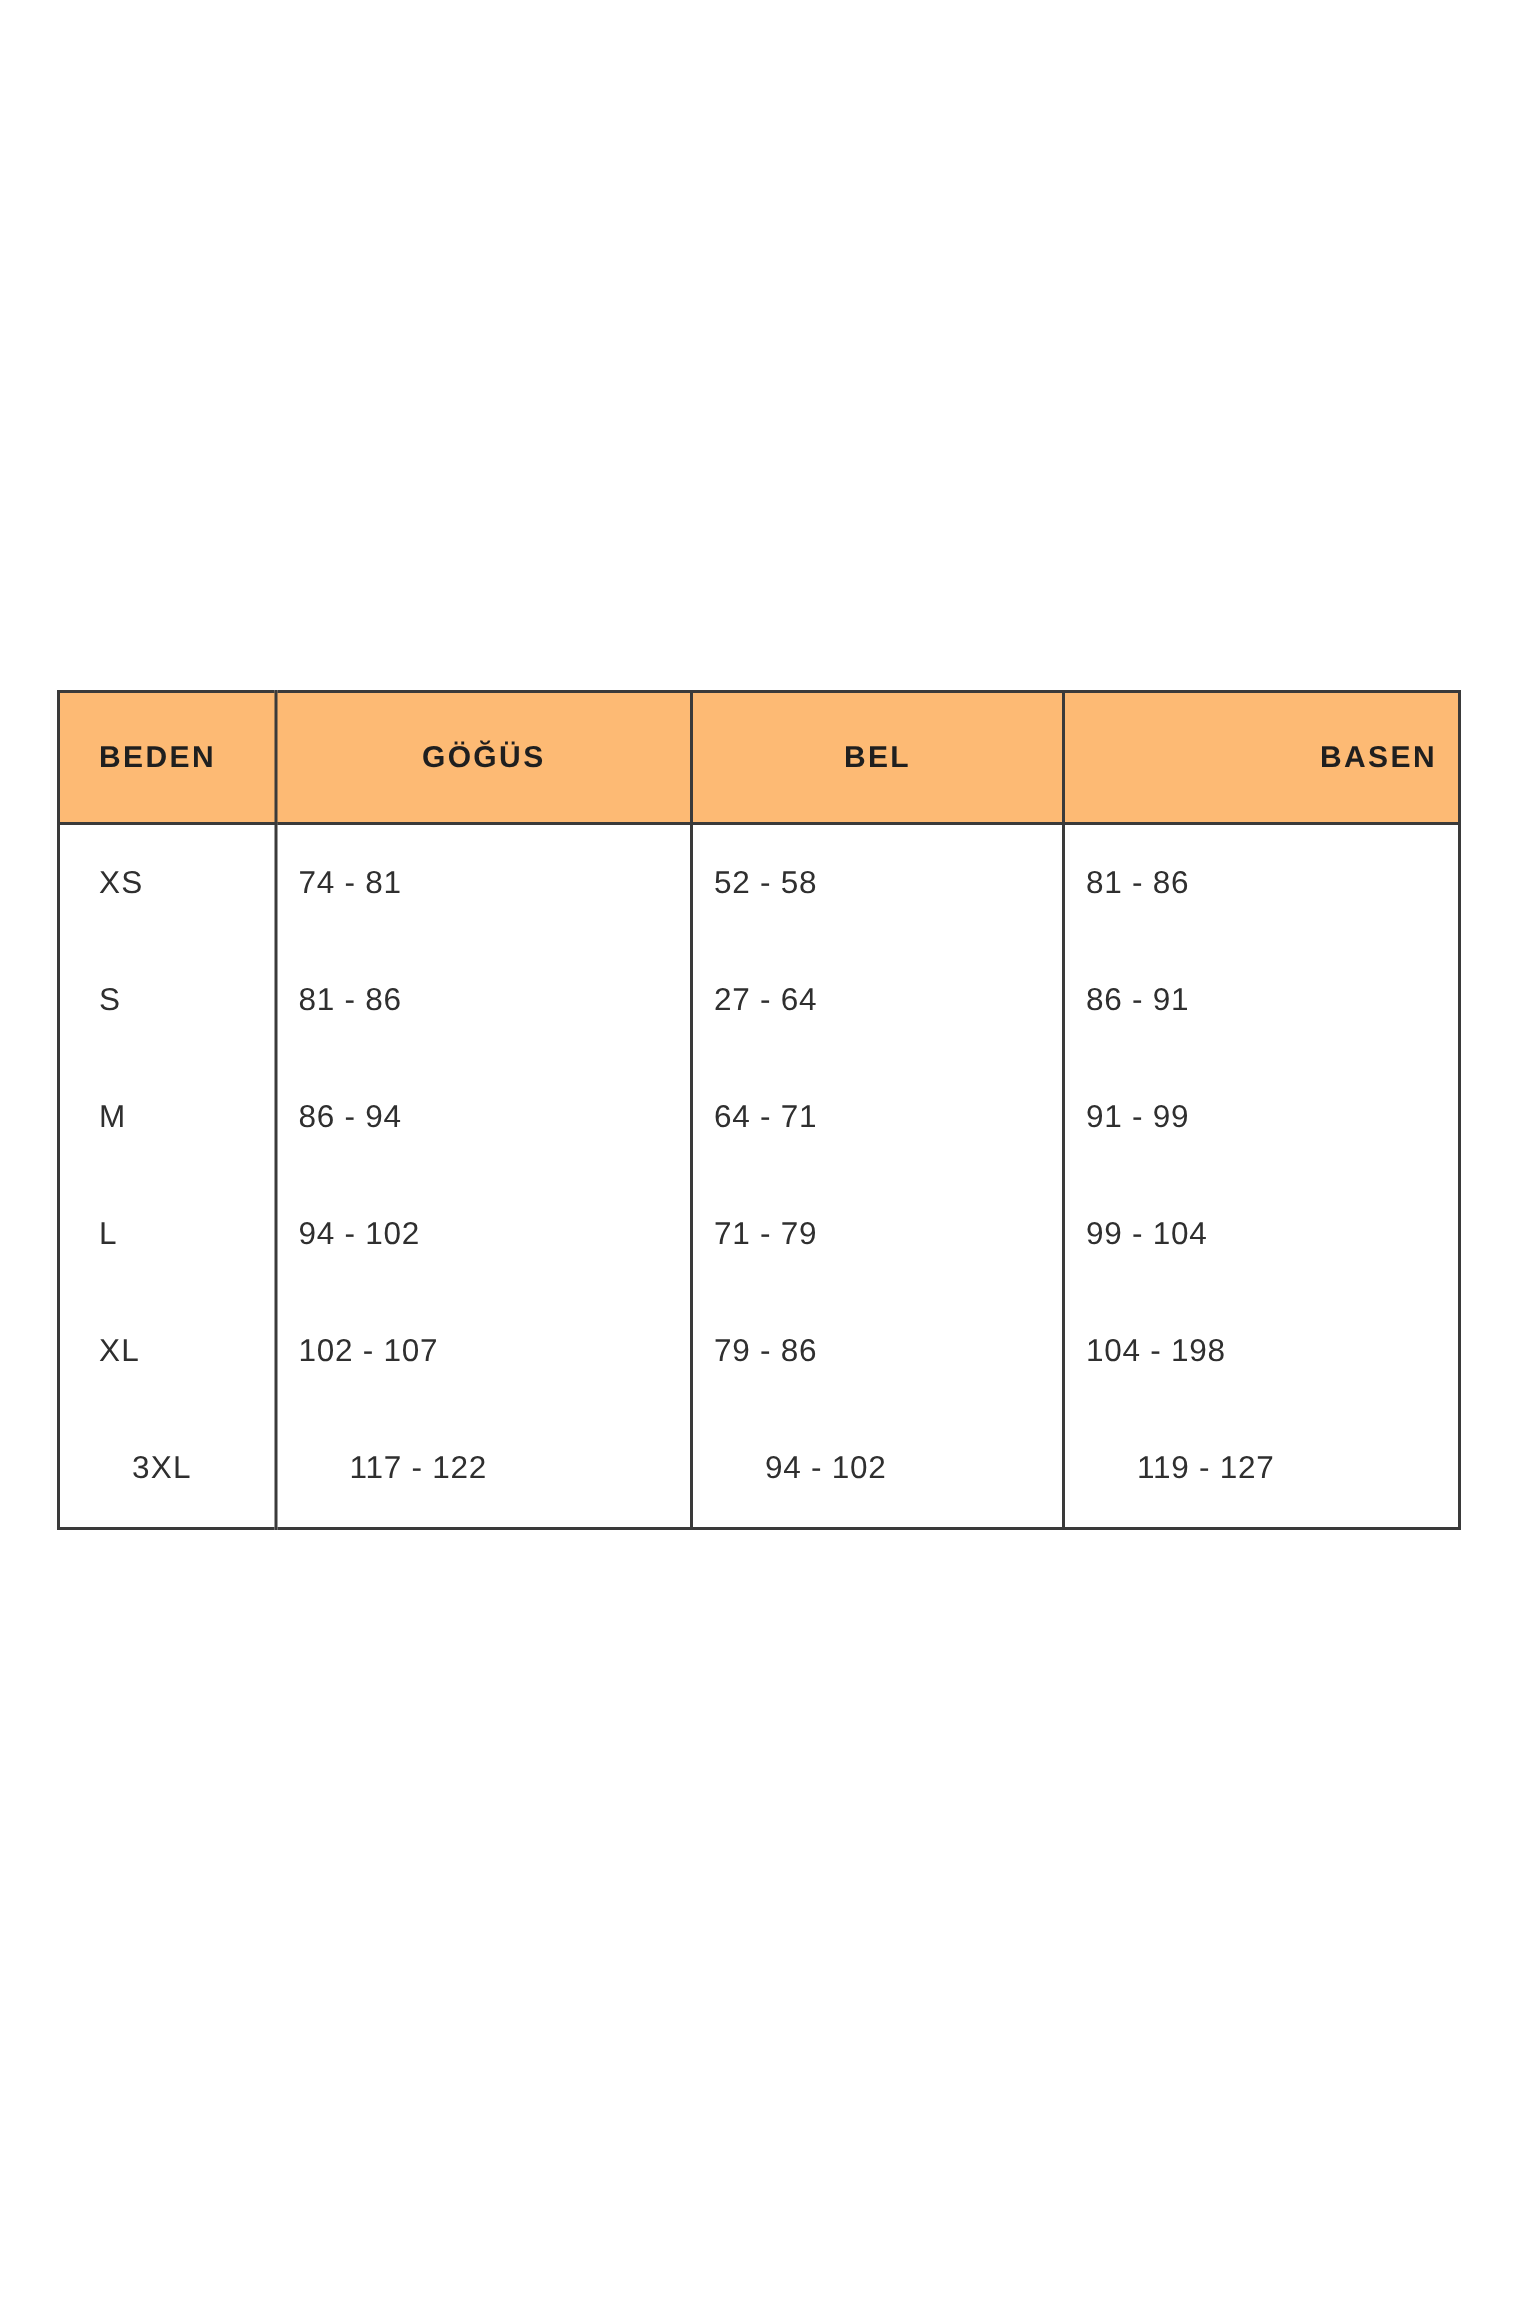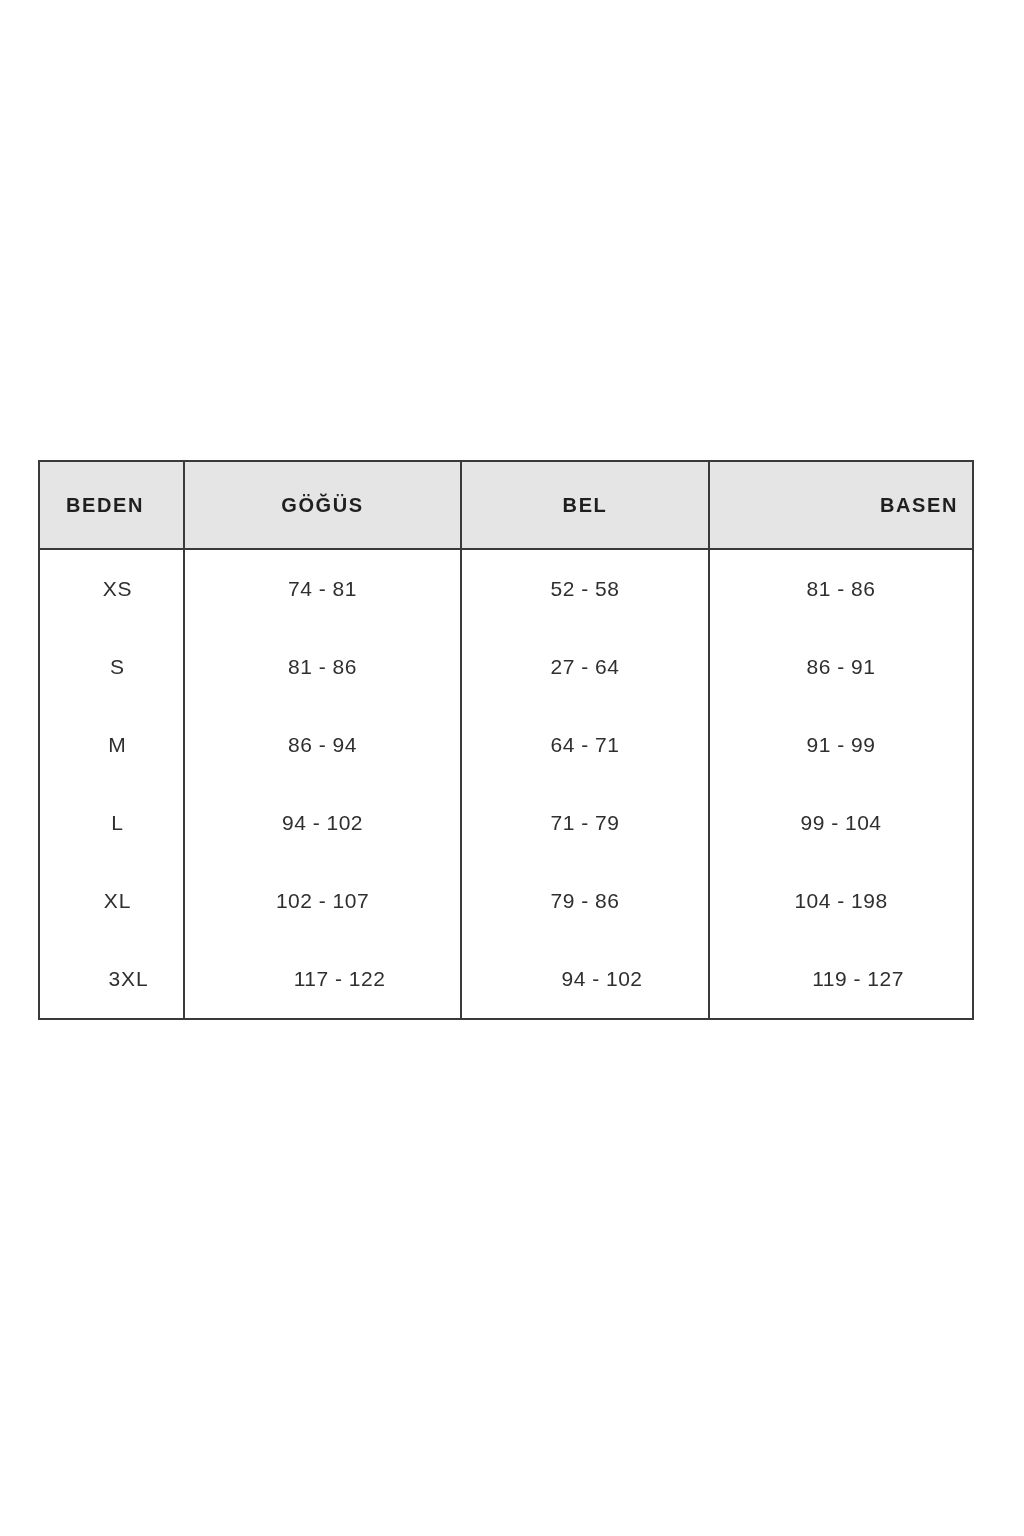--- a/index.html
+++ b/index.html
@@ -38,21 +38,21 @@
     border: 2px solid #3a3a3a;
     background: #ffffff;
   }
 
   table.size-table col.c-beden { width: 145px; }
   table.size-table col.c-gogus { width: 277px; }
   table.size-table col.c-bel   { width: 248px; }
   table.size-table col.c-basen { width: 264px; }
 
   table.size-table thead th {
-    background: #e5e5e5;
+    background: #fdba74;
     font-size: 20px;
     font-weight: bold;
     letter-spacing: 1.6px;
     color: #1f1f1f;
     height: 86px;
     padding: 0 14px;
     border-right: 2px solid #3a3a3a;
     border-bottom: 2px solid #3a3a3a;
     text-align: center;
     vertical-align: middle;
@@ -63,32 +63,32 @@
   }
   table.size-table thead th:last-child {
     border-right: none;
     text-align: right;
   }
 
   table.size-table tbody td {
     height: 78px;
     font-size: 21px;
     color: #2f2f2f;
-    text-align: center;
+    text-align: left;
     vertical-align: middle;
     padding: 0 14px;
     border-right: 2px solid #3a3a3a;
     background: #ffffff;
     letter-spacing: 0.5px;
   }
   table.size-table tbody td:last-child {
     border-right: none;
   }
   table.size-table tbody td.cell-beden {
-    text-align: center;
+    text-align: left;
     padding-left: 26px;
     letter-spacing: 0.8px;
   }
   table.size-table tbody tr:last-child td {
     border-bottom: none;
     padding-left: 48px;
   }
 </style>
 </head>
 <body>

